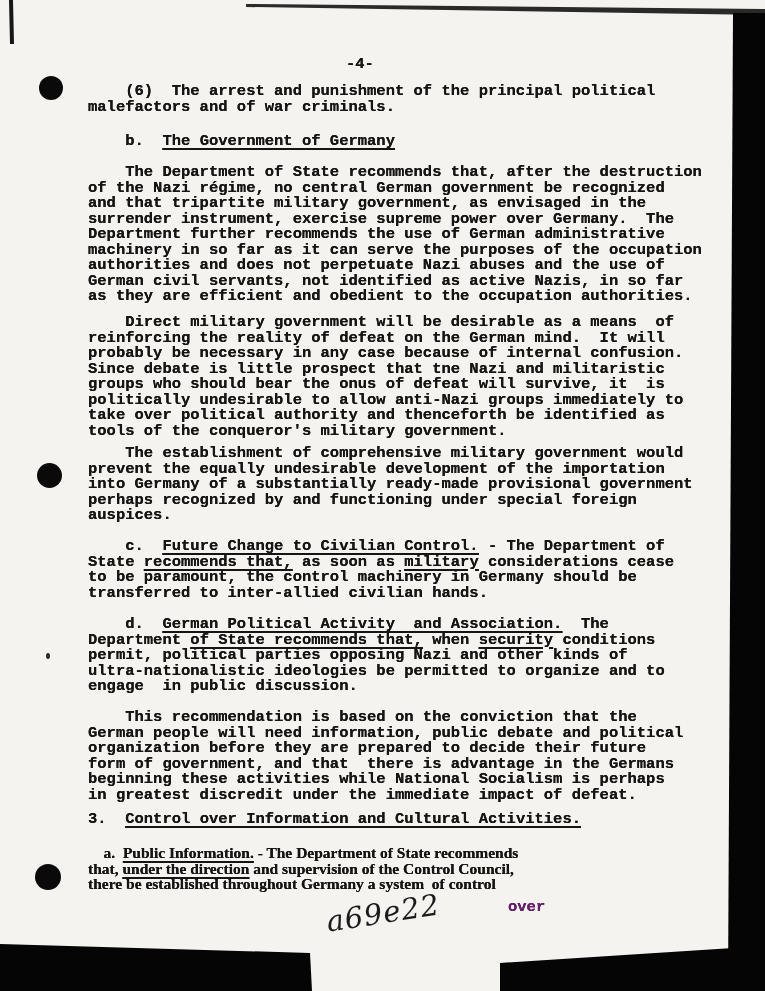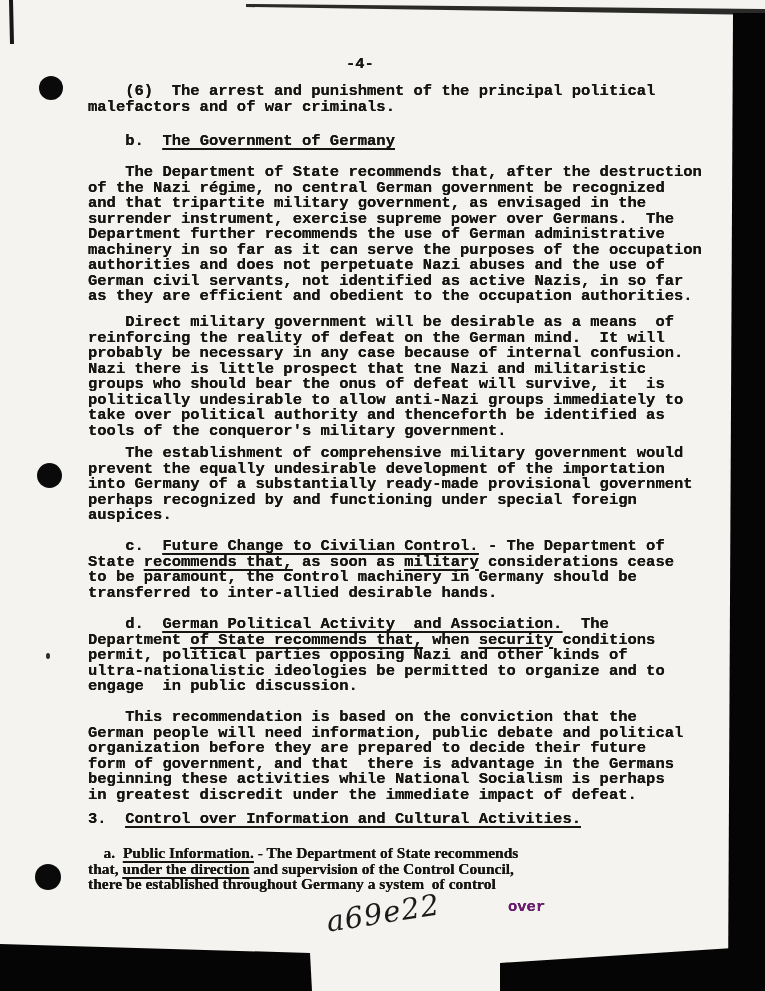--- a/index.html
+++ b/index.html
@@ -66,49 +66,49 @@
         <div class="tline"><span>    (6)  The arrest and punishment of the principal political</span></div>
         <div class="tline"><span>malefactors and of war criminals.</span></div>
       </div>
       <div class="block" style="top: 134px;">
         <div class="tline"><span>    b.  </span><span class="useg">The Government of Germany</span></div>
       </div>
       <div class="block" style="top: 165px;">
         <div class="tline"><span>    The Department of State recommends that, after the destruction</span></div>
         <div class="tline"><span>of the Nazi régime, no central German government be recognized</span></div>
         <div class="tline"><span>and that tripartite military government, as envisaged in the</span></div>
-        <div class="tline"><span>surrender instrument, exercise supreme power over Germans.  The</span></div>
+        <div class="tline"><span>surrender instrument, exercise supreme power over Germany.  The</span></div>
         <div class="tline"><span>Department further recommends the use of German administrative</span></div>
         <div class="tline"><span>machinery in so far as it can serve the purposes of the occupation</span></div>
         <div class="tline"><span>authorities and does not perpetuate Nazi abuses and the use of</span></div>
         <div class="tline"><span>German civil servants, not identified as active Nazis, in so far</span></div>
         <div class="tline"><span>as they are efficient and obedient to the occupation authorities.</span></div>
       </div>
       <div class="block" style="top: 315px;">
         <div class="tline"><span>    Direct military government will be desirable as a means  of</span></div>
         <div class="tline"><span>reinforcing the reality of defeat on the German mind.  It will</span></div>
         <div class="tline"><span>probably be necessary in any case because of internal confusion.</span></div>
-        <div class="tline"><span>Nazi there is little prospect that tne Nazi and militaristic</span></div>
+        <div class="tline"><span>Since debate is little prospect that tne Nazi and militaristic</span></div>
         <div class="tline"><span>groups who should bear the onus of defeat will survive, it  is</span></div>
         <div class="tline"><span>politically undesirable to allow anti-Nazi groups immediately to</span></div>
         <div class="tline"><span>take over political authority and thenceforth be identified as</span></div>
         <div class="tline"><span>tools of the conqueror's military government.</span></div>
       </div>
       <div class="block" style="top: 446px;">
         <div class="tline"><span>    The establishment of comprehensive military government would</span></div>
         <div class="tline"><span>prevent the equally undesirable development of the importation</span></div>
         <div class="tline"><span>into Germany of a substantially ready-made provisional government</span></div>
         <div class="tline"><span>perhaps recognized by and functioning under special foreign</span></div>
         <div class="tline"><span>auspices.</span></div>
       </div>
       <div class="block" style="top: 539px;">
         <div class="tline"><span>    c.  </span><span class="useg">Future Change to Civilian Control.</span><span> - The Department of</span></div>
         <div class="tline"><span>State </span><span class="useg">recommends that,</span><span> as soon as </span><span class="useg">military</span><span> considerations cease</span></div>
         <div class="tline"><span>to be paramount, the control machinery in Germany should be</span></div>
-        <div class="tline"><span>transferred to inter-allied desirable hands.</span></div>
+        <div class="tline"><span>transferred to inter-allied civilian hands.</span></div>
       </div>
       <div class="block" style="top: 617px;">
         <div class="tline"><span>    d.  </span><span class="useg">German Political Activity  and Association.</span><span>  The</span></div>
         <div class="tline"><span>Department </span><span class="useg">of State recommends that,</span><span> when </span><span class="useg">security</span><span> conditions</span></div>
         <div class="tline"><span>permit, political parties opposing Nazi and other kinds of</span></div>
         <div class="tline"><span>ultra-nationalistic ideologies be permitted to organize and to</span></div>
         <div class="tline"><span>engage  in public discussion.</span></div>
       </div>
       <div class="block" style="top: 710px;">
         <div class="tline"><span>    This recommendation is based on the conviction that the</span></div>

